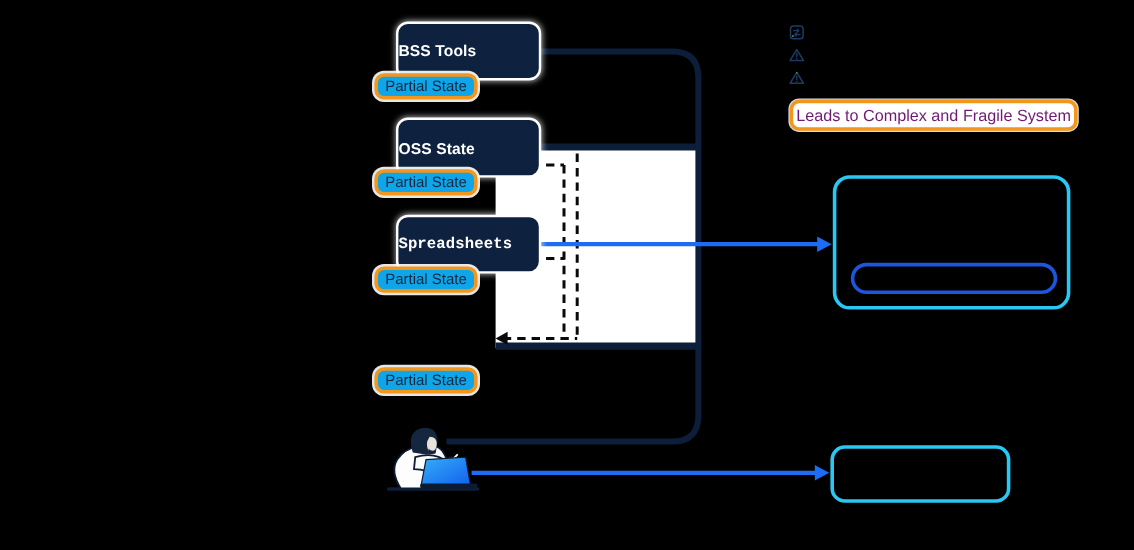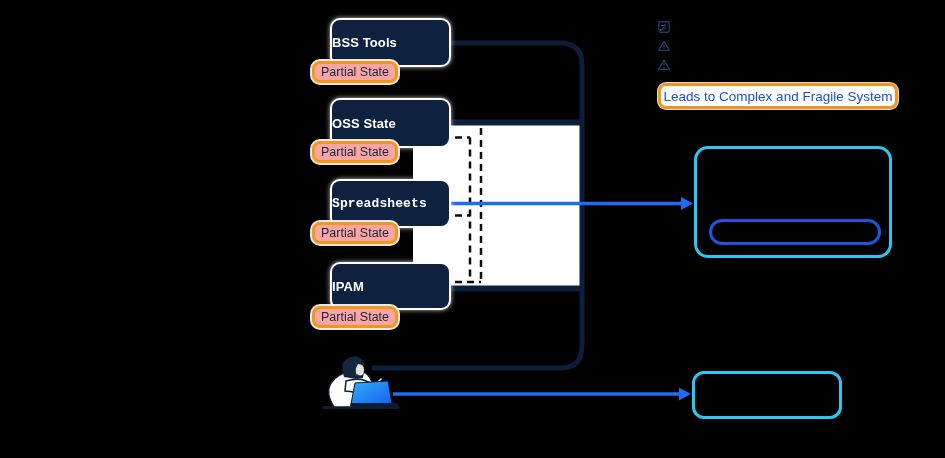--- a/index.html
+++ b/index.html
@@ -15,34 +15,34 @@
     position: absolute; left: 293px; width: 121px;
     background: #0E2240; border: 2px solid #FFFFFF; border-radius: 10px;
     box-shadow: 0 0 5px rgba(255,255,255,0.75);
     display: flex; align-items: center; justify-content: flex-start;
     color: #FFFFFF; font-size: 13px; font-weight: 700; letter-spacing: .1px;
     z-index: 3;
     margin-left: 37px;
   }
   .badge {
     position: absolute; left: 312px; width: 86px; height: 22px;
-    background: #fca5a5; border: 3px solid #F2971B; border-radius: 8px;
+    background: #0ea5e9; border: 3px solid #F2971B; border-radius: 8px;
     box-shadow: 0 0 0 2px rgba(255,255,255,0.9);
     display: flex; align-items: center; justify-content: center;
     color: #15263F; font-size: 12.5px; font-weight: 500;
     z-index: 4; white-space: nowrap;
   }
 
   
   .callout {
     position: absolute; left: 658px; top: 83px; width: 240px; height: 26px;
     background: #FFFFFF; border: 3px solid #F2971B; border-radius: 8px;
     box-shadow: 0 0 0 1px rgba(255,255,255,0.85);
     display: flex; align-items: center; justify-content: center;
-    color: #1d4ed8; font-size: 13.5px; font-weight: 500; z-index: 3;
+    color: #701a75; font-size: 13.5px; font-weight: 500; z-index: 3;
     white-space: nowrap;
   }
   .target-primary {
     position: absolute; left: 694px; top: 146px; width: 198px; height: 112px;
     border: 3px solid #29C7F2; border-radius: 14px; z-index: 3;
   }
   .target-inner {
     position: absolute; left: 12px; top: 70px; width: 172px; height: 26px;
     border: 3px solid #1D55DE; border-radius: 13px;
   }
@@ -122,23 +122,20 @@
     <span>Partial State</span>
   </div>
 
   <div class="tool-box" style="top:179px;height:49px;font-family:Liberation Mono, monospace;">
     <span>Spreadsheets</span>
   </div>
   <div class="badge" style="top:222px;">
     <span>Partial State</span>
   </div>
 
-  <div class="tool-box" style="top:262px;height:48px;">
-    <span>IPAM</span>
-  </div>
   <div class="badge" style="top:306px;">
     <span>Partial State</span>
   </div>
 
   <div class="icon-stack">
     <svg class="ic" viewBox="0 0 24 24">
       <rect x="3" y="3" width="18" height="18" rx="4" fill="none" stroke="#1E3A63" stroke-width="2.2"></rect>
       <path d="M7.5 9.5 H15 M12.8 7.3 L15 9.5 L12.8 11.7 M16.5 15 H9 M11.2 12.8 L9 15 L11.2 17.2" fill="none" stroke="#1E3A63" stroke-width="1.8" stroke-linecap="round" stroke-linejoin="round"></path>
       <circle cx="6.5" cy="17" r="1.4" fill="#3BA33B"></circle>
     </svg>

